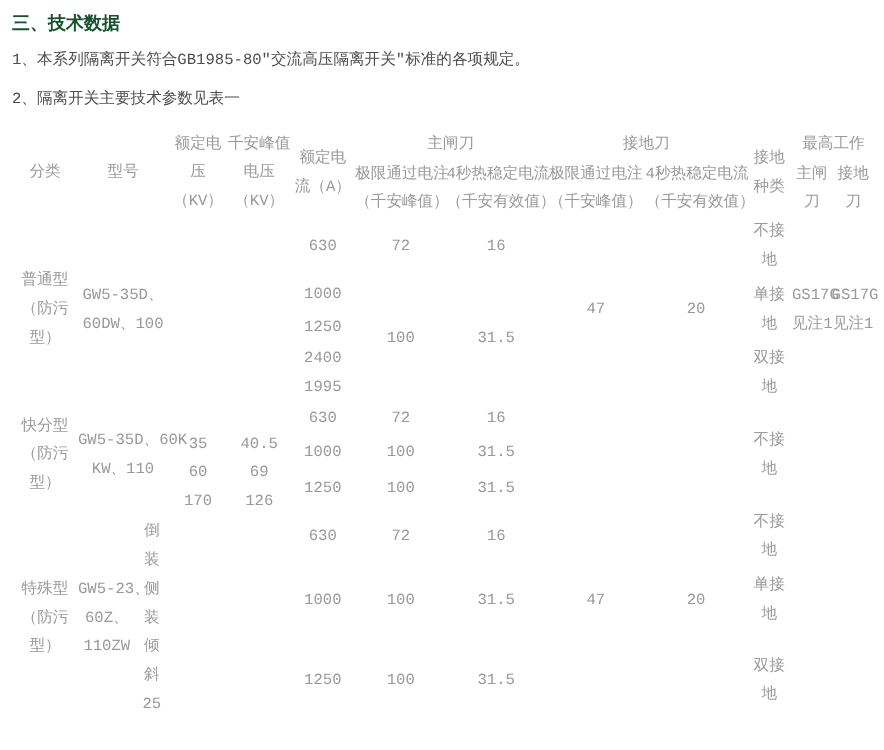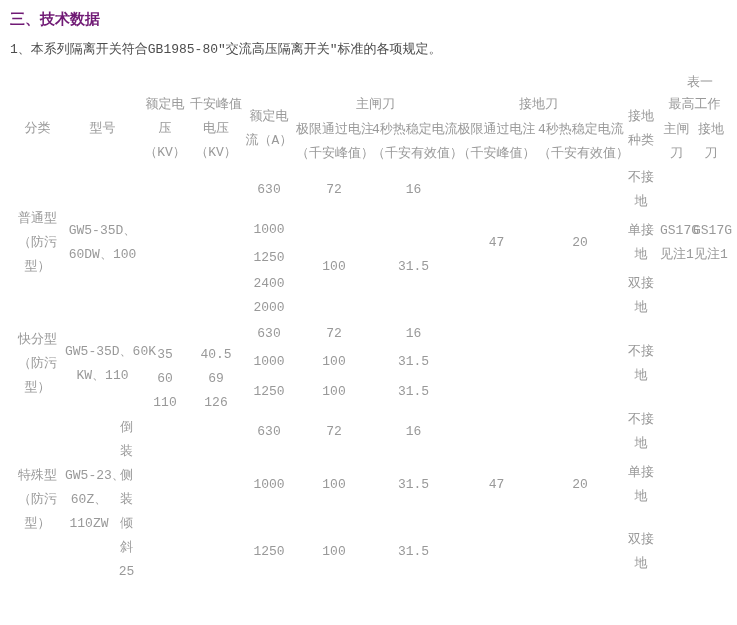--- a/index.html
+++ b/index.html
@@ -7,21 +7,21 @@
     width: 737px; height: 625px;
     background: #ffffff;
     overflow: hidden;
     font-family: "Liberation Mono", "DejaVu Sans Mono", monospace;
   }
   .page { padding: 6px 10px 0 10px; }
 
   .title {
     font-size: 15px;
     font-weight: bold;
-    color: #701a75;
+    color: #14532d;
     margin: 4px 0 12px 0;
     font-family: "Liberation Sans", sans-serif;
   }
   .para {
     font-size: 13px;
     color: #4d4d4d;
     margin: 0 0 15px 0;
     line-height: 18px;
   }
   .table-caption {
@@ -50,22 +50,22 @@
     overflow: visible;
   }
 </style>
 </head>
 <body>
 
 <div class="page">
 
   <div class="title">三、技术数据</div>
   <div class="para">1、本系列隔离开关符合GB1985-80"交流高压隔离开关"标准的各项规定。</div>
-
-  <div class="table-caption">表一</div>
+  <div class="para">2、隔离开关主要技术参数见表一</div>
+
 
   <table class="spec">
     <colgroup>
       <col style="width:55px">
         <col style="width:48px">
         <col style="width:27px">
       <col style="width:50px">
         <col style="width:52px">
         <col style="width:54px">
       <col style="width:76px">
@@ -114,21 +114,21 @@
     <tbody>
 
       <tr style="height:38px">
         <td rowspan="5">普通型
 （防污
 型）</td>
         <td rowspan="5" colspan="2">GW5-35D、
 60DW、100</td>
         <td rowspan="11">35
 60
-110</td>
+170</td>
         <td rowspan="11">40.5
 69
 126</td>
         <td>630</td>
         <td>72</td>
         <td>16</td>
         <td></td>
         <td></td>
         <td>不接
 地</td>
@@ -154,21 +154,21 @@
       <tr style="height:25px">
         <td>2400</td>
         <td rowspan="2"></td>
         <td rowspan="2"></td>
         <td rowspan="2">双接
 地</td>
         <td rowspan="2"></td>
         <td rowspan="2"></td>
       </tr>
       <tr style="height:23px">
-        <td>2000</td>
+        <td>1995</td>
       </tr>
 
       <tr style="height:28px">
         <td rowspan="3">快分型
 （防污
 型）</td>
         <td rowspan="3" colspan="2">GW5-35D、60K
 KW、110</td>
         <td>630</td>
         <td>72</td>

